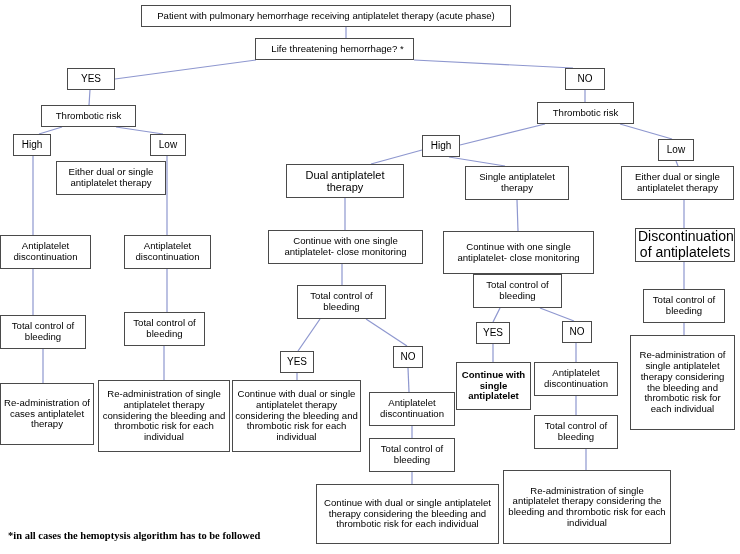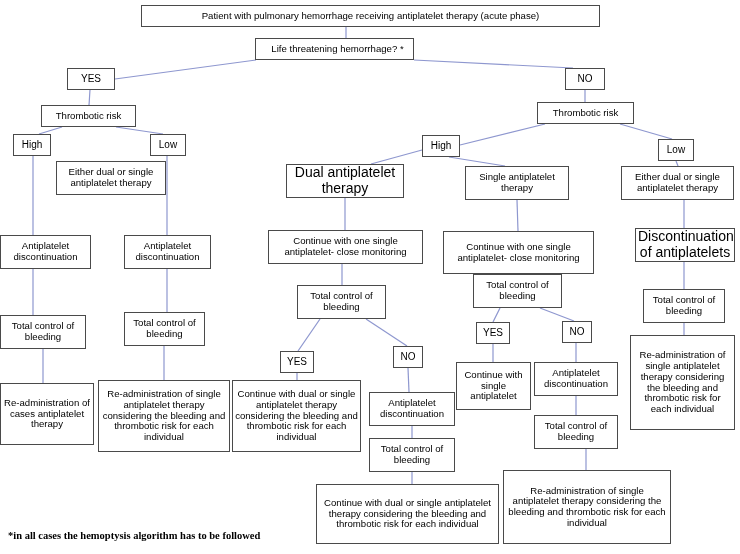--- a/index.html
+++ b/index.html
@@ -92,21 +92,21 @@
       <line x1="412" y1="426" x2="412" y2="438" stroke="#8e97cf" stroke-width="1.2"></line>
       <line x1="412" y1="472" x2="412" y2="484" stroke="#8e97cf" stroke-width="1.2"></line>
       <line x1="500" y1="308" x2="493" y2="322" stroke="#8e97cf" stroke-width="1.2"></line>
       <line x1="540" y1="308" x2="574" y2="321" stroke="#8e97cf" stroke-width="1.2"></line>
       <line x1="493" y1="344" x2="493" y2="362" stroke="#8e97cf" stroke-width="1.2"></line>
       <line x1="576" y1="343" x2="576" y2="362" stroke="#8e97cf" stroke-width="1.2"></line>
       <line x1="576" y1="396" x2="576" y2="415" stroke="#8e97cf" stroke-width="1.2"></line>
       <line x1="586" y1="449" x2="586" y2="470" stroke="#8e97cf" stroke-width="1.2"></line>
     </svg>
   <div id="nodes">
-      <div class="node" style="left: 141px; top: 5px; width: 459px; height: 22px; font-size: 9.6px; border-color: rgb(74, 74, 74);">
+      <div class="node" style="left: 141px; top: 5px; width: 370px; height: 22px; font-size: 9.6px; border-color: rgb(74, 74, 74);">
         <span>Patient with pulmonary hemorrhage receiving antiplatelet therapy (acute phase)</span>
       </div>
       <div class="node" style="left: 255px; top: 38px; width: 159px; height: 22px; font-size: 9.6px; border-color: rgb(74, 74, 74); padding-left: 8px;">
         <span>Life threatening hemorrhage? *</span>
       </div>
       <div class="node" style="left: 67px; top: 68px; width: 48px; height: 22px; font-size: 10px; border-color: rgb(74, 74, 74);">
         <span>YES</span>
       </div>
       <div class="node" style="left: 565px; top: 68px; width: 40px; height: 22px; font-size: 10px; border-color: rgb(74, 74, 74);">
         <span>NO</span>
@@ -125,21 +125,21 @@
       </div>
       <div class="node" style="left: 422px; top: 135px; width: 38px; height: 22px; font-size: 10px; border-color: rgb(74, 74, 74);">
         <span>High</span>
       </div>
       <div class="node" style="left: 658px; top: 139px; width: 36px; height: 22px; font-size: 10px; border-color: rgb(74, 74, 74);">
         <span>Low</span>
       </div>
       <div class="node" style="left: 56px; top: 161px; width: 110px; height: 34px; font-size: 9.6px; border-color: rgb(74, 74, 74);">
         <span>Either dual or single antiplatelet therapy</span>
       </div>
-      <div class="node" style="left: 286px; top: 164px; width: 118px; height: 34px; font-size: 14px; border-color: rgb(74, 74, 74);">
+      <div class="node" style="left: 286px; top: 164px; width: 118px; height: 34px; font-size: 11px; border-color: rgb(74, 74, 74);">
         <span>Dual antiplatelet therapy</span>
       </div>
       <div class="node" style="left: 465px; top: 166px; width: 104px; height: 34px; font-size: 9.6px; border-color: rgb(74, 74, 74);">
         <span>Single antiplatelet therapy</span>
       </div>
       <div class="node" style="left: 621px; top: 166px; width: 113px; height: 34px; font-size: 9.6px; border-color: rgb(74, 74, 74);">
         <span>Either dual or single antiplatelet therapy</span>
       </div>
       <div class="node" style="left: 0px; top: 235px; width: 91px; height: 34px; font-size: 9.6px; border-color: rgb(74, 74, 74);">
         <span>Antiplatelet discontinuation</span>
@@ -188,21 +188,21 @@
       </div>
       <div class="node" style="left: 98px; top: 380px; width: 132px; height: 72px; font-size: 9.6px; border-color: rgb(74, 74, 74);">
         <span>Re-administration of single antiplatelet therapy considering the bleeding and thrombotic risk for each individual</span>
       </div>
       <div class="node" style="left: 232px; top: 380px; width: 129px; height: 72px; font-size: 9.6px; border-color: rgb(74, 74, 74);">
         <span>Continue with dual or single antiplatelet therapy considering the bleeding and thrombotic risk for each individual</span>
       </div>
       <div class="node" style="left: 369px; top: 392px; width: 86px; height: 34px; font-size: 9.6px; border-color: rgb(74, 74, 74);">
         <span>Antiplatelet discontinuation</span>
       </div>
-      <div class="node" style="left: 456px; top: 362px; width: 75px; height: 48px; font-size: 9.6px; border-color: rgb(74, 74, 74);">
+      <div class="node" style="left: 456px; top: 362px; width: 75px; height: 48px; font-size: 9.6px; border-color: rgb(74, 74, 74); font-weight: bold;">
         <span>Continue with single antiplatelet</span>
       </div>
       <div class="node" style="left: 534px; top: 362px; width: 84px; height: 34px; font-size: 9.6px; border-color: rgb(74, 74, 74);">
         <span>Antiplatelet discontinuation</span>
       </div>
       <div class="node" style="left: 630px; top: 335px; width: 105px; height: 95px; font-size: 9.6px; border-color: rgb(74, 74, 74);">
         <span>Re-administration of single antiplatelet therapy considering the bleeding and thrombotic risk for each individual</span>
       </div>
       <div class="node" style="left: 369px; top: 438px; width: 86px; height: 34px; font-size: 9.6px; border-color: rgb(74, 74, 74);">
         <span>Total control of bleeding</span>

